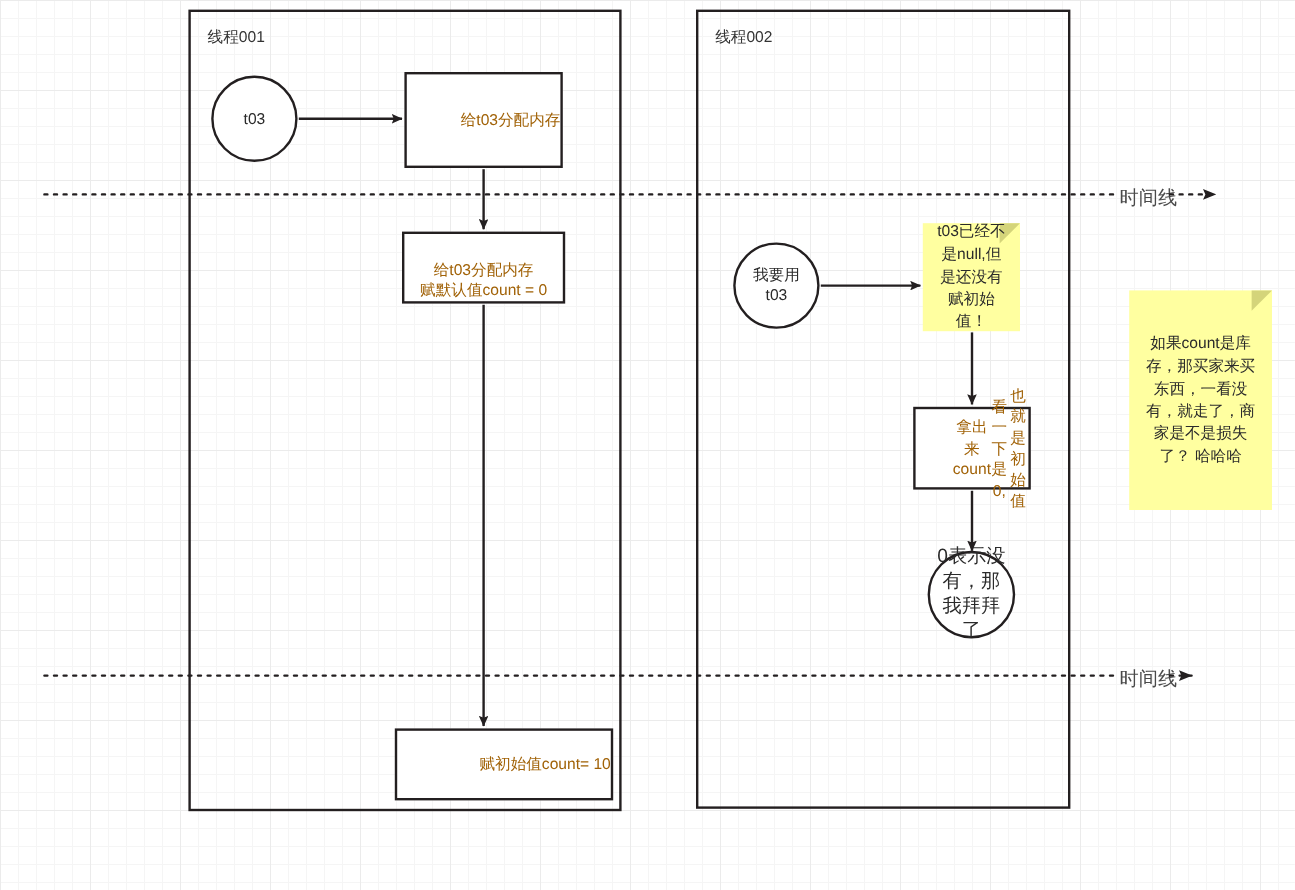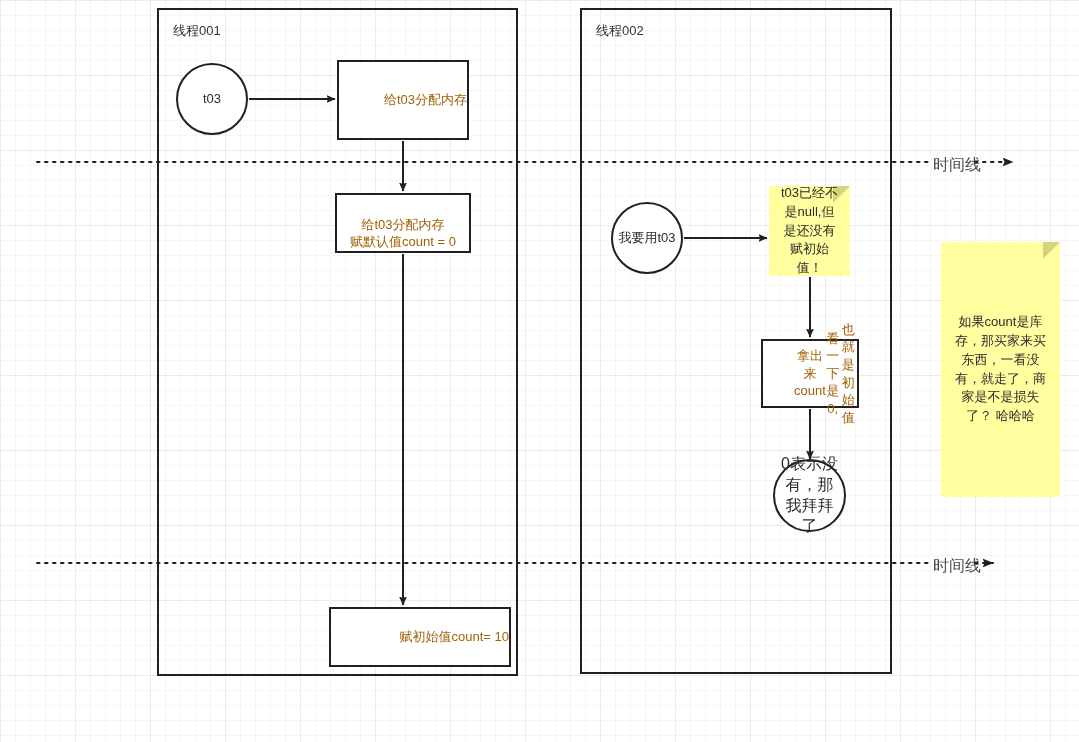--- a/index.html
+++ b/index.html
@@ -144,21 +144,21 @@
 
   <div class="node-box" style="left:335px; top:193px; width:136px; height:60px; flex-direction:column;">
     <span>给t03分配内存</span>
     <span>赋默认值count = 0</span>
   </div>
 
   <div class="node-box" style="left:329px; top:607px; width:182px; height:60px;">
     <span>赋初始值count= 10</span>
   </div>
 
-  <div class="node-circle" style="left:611px; top:202px; width:72px; height:72px; flex-direction:row;">
+  <div class="node-circle" style="left:611px; top:202px; width:72px; height:72px; flex-direction:column;">
     <span>我要用</span>
     <span>t03</span>
   </div>
 
   <div class="sticky" style="left:769px; top:186px; width:81px; height:90px; flex-direction:column;">
     <div class="fold-shadow"></div>
     <div class="sticky-text">
       <div>t03已经不</div>
       <div>是null,但</div>
       <div>是还没有</div>
@@ -173,21 +173,21 @@
     <span>也就是初始值</span>
   </div>
 
   <div class="node-circle" style="left:773px; top:459px; width:73px; height:73px; flex-direction:column; font-size:16px;">
     <span>0表示没</span>
     <span>有，那</span>
     <span>我拜拜</span>
     <span>了</span>
   </div>
 
-  <div class="sticky" style="left:941px; top:242px; width:119px; height:255px; flex-direction:column;">
+  <div class="sticky" style="left:941px; top:242px; width:119px; height:183px; flex-direction:column;">
     <div class="fold-shadow"></div>
     <div class="sticky-text">
       <div>如果count是库</div>
       <div>存，那买家来买</div>
       <div>东西，一看没</div>
       <div>有，就走了，商</div>
       <div>家是不是损失</div>
       <div>了？ 哈哈哈</div>
     </div>
   </div>

